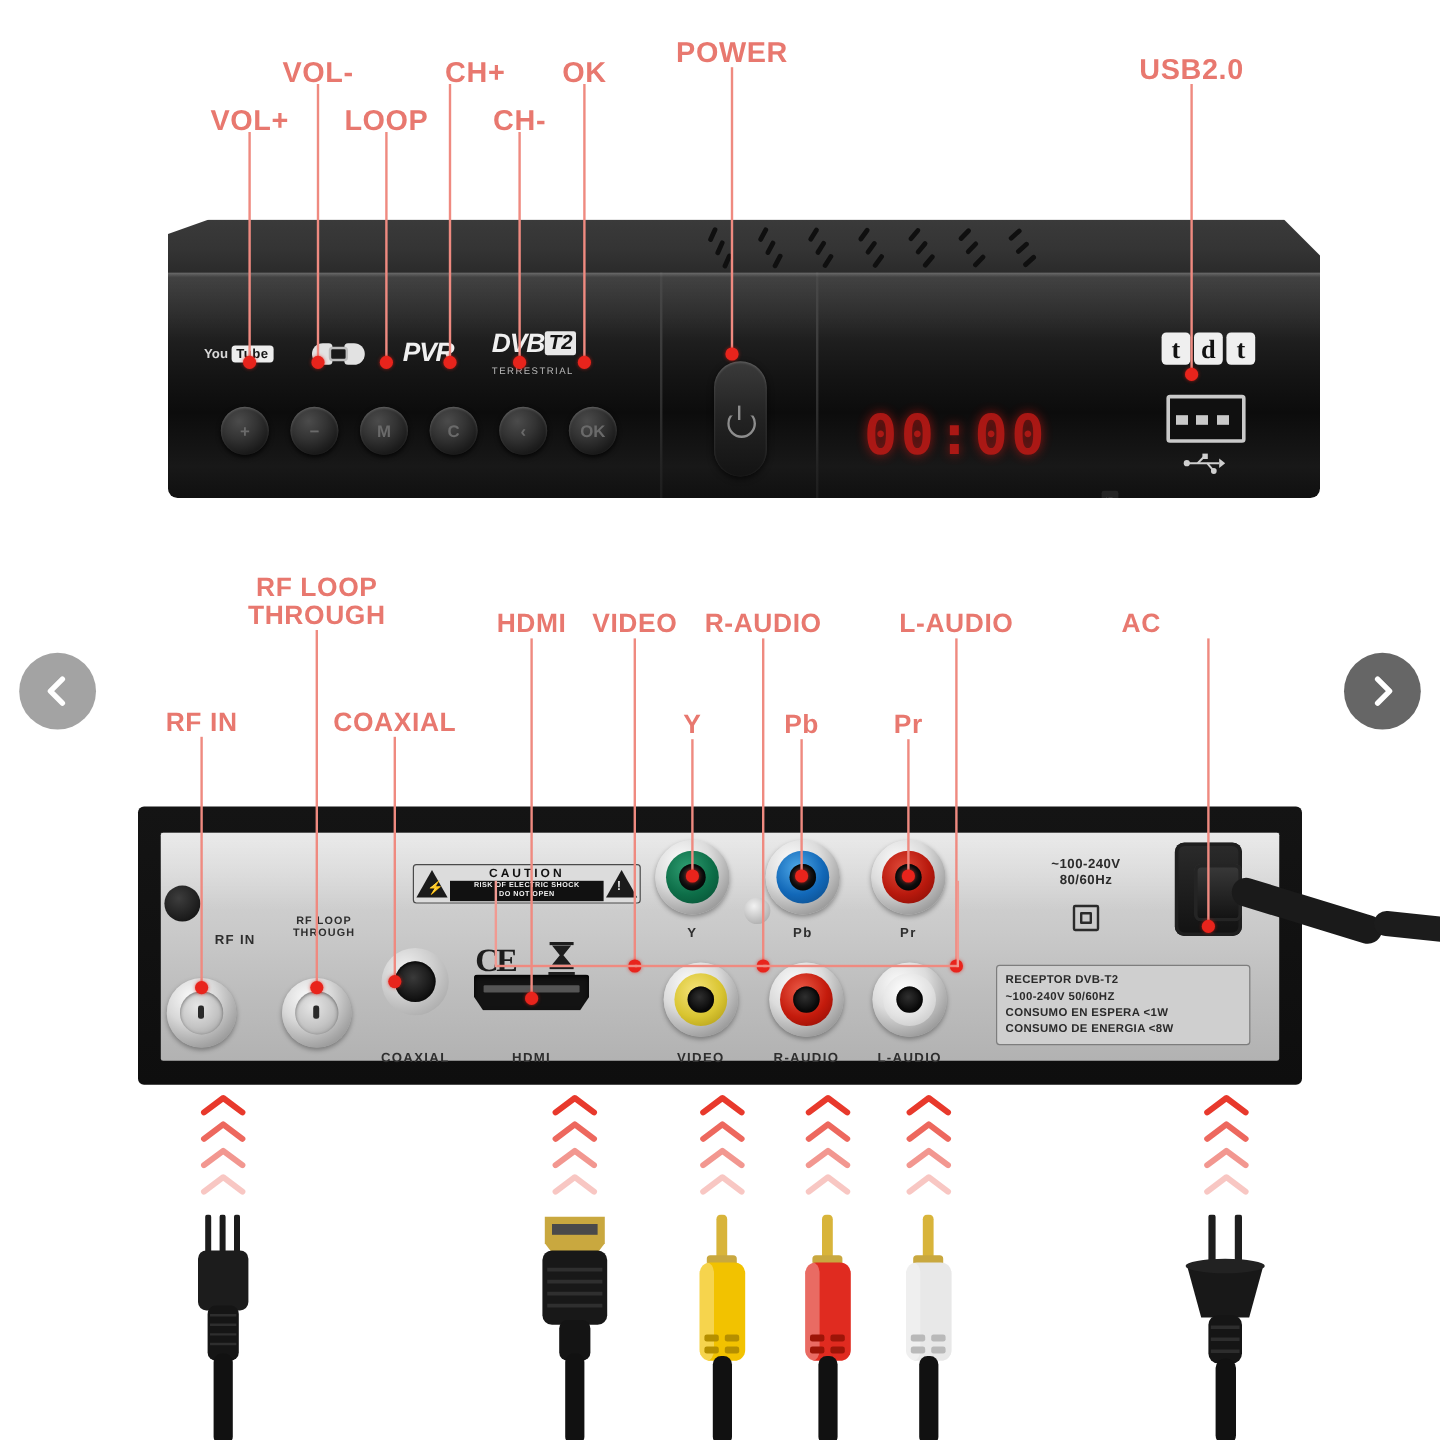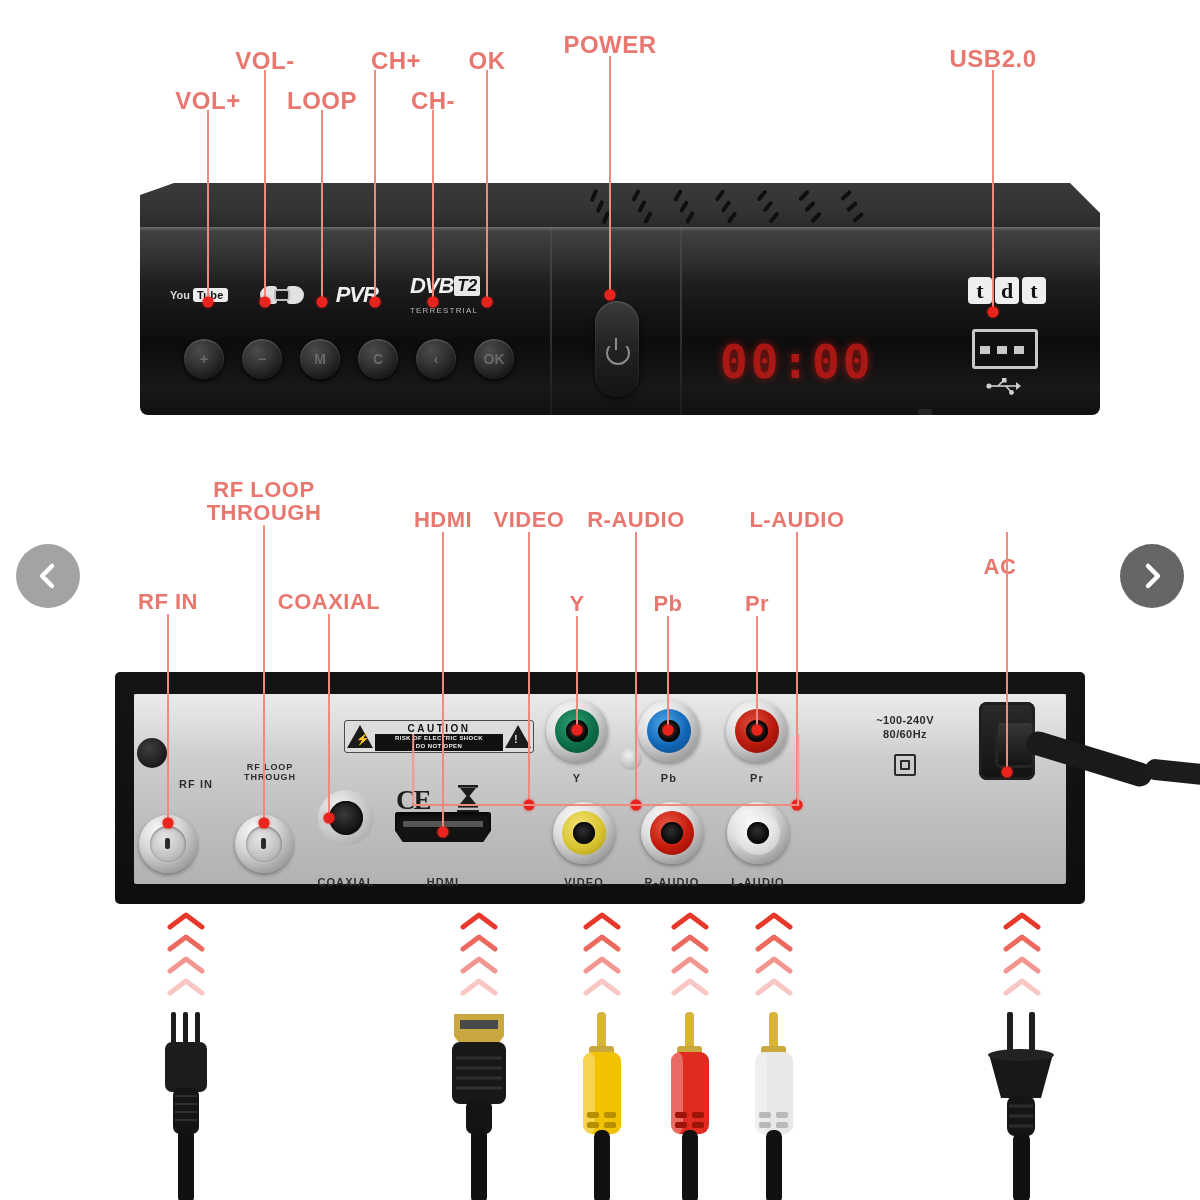--- a/index.html
+++ b/index.html
@@ -512,20 +512,26 @@
       <div class="ring" style="background:radial-gradient(circle at 40% 34%,#ffffff 0%,#e2e2e2 55%,#bdbdbd 100%)"></div>
       <div class="hole"></div>
     </div>
 
     <div class="acv" style="left:790px;top:42px">
       <span>~100-240V</span><br>
       <span>80/60Hz</span>
     </div>
     <div class="class2" style="left:790px;top:82px"></div>
 
+    <div class="specbox" style="left:715px;top:132px;width:212px">
+      <div>RECEPTOR DVB-T2</div>
+      <div>~100-240V 50/60HZ</div>
+      <div>CONSUMO EN ESPERA &lt;1W</div>
+      <div>CONSUMO DE ENERGIA &lt;8W</div>
+    </div>
 
     <div class="ac-inlet" style="left:892px;top:30px"></div>
     <div style="position:absolute;left:880px;top:48px;width:40px;height:48px;border-radius:6px;
                 background:linear-gradient(180deg,#3a3a3a,#111);box-shadow:inset 0 0 0 3px #242424;"></div>
     <div class="ac-cord" style="left:912px;top:56px;width:130px;transform:rotate(17deg)"></div>
     <div class="ac-cord2" style="left:1030px;top:86px;width:80px;transform:rotate(6deg)"></div>
   </div>
 
   <div id="panel-labels">
       <div class="plabel" style="left: 196px; top: 778px;">RF IN</div>
@@ -592,21 +598,21 @@
       <div class="dot" style="left: 636px; top: 805px;"></div>
       <div class="callout sz-md" style="left: 668px; top: 592px;">Pb</div>
       <div class="leader" style="left: 668px; top: 616px; height: 114px;"></div>
       <div class="dot" style="left: 668px; top: 730px;"></div>
       <div class="callout sz-md" style="left: 797px; top: 508px;">L-AUDIO</div>
       <div class="leader" style="left: 797px; top: 532px; height: 273px;"></div>
       <div class="dot" style="left: 797px; top: 805px;"></div>
       <div class="callout sz-md" style="left: 757px; top: 592px;">Pr</div>
       <div class="leader" style="left: 757px; top: 616px; height: 114px;"></div>
       <div class="dot" style="left: 757px; top: 730px;"></div>
-      <div class="callout sz-md" style="left: 1000px; top: 508px; margin-top: 47px;">AC</div>
+      <div class="callout sz-md" style="left: 951px; top: 508px;">AC</div>
       <div class="leader" style="left: 1007px; top: 532px; height: 240px;"></div>
       <div class="dot" style="left: 1007px; top: 772px;"></div>
     </div>
 
   <div class="elbow-h" style="left:413px;top:804px;width:118px"></div>
   <div class="elbow-h" style="left:529px;top:804px;width:110px"></div>
   <div class="elbow-h" style="left:636px;top:804px;width:162px"></div>
   <div class="leader thin" style="left:413px;top:734px;height:72px"></div>
   <div class="leader thin" style="left:798px;top:734px;height:72px"></div>
 

